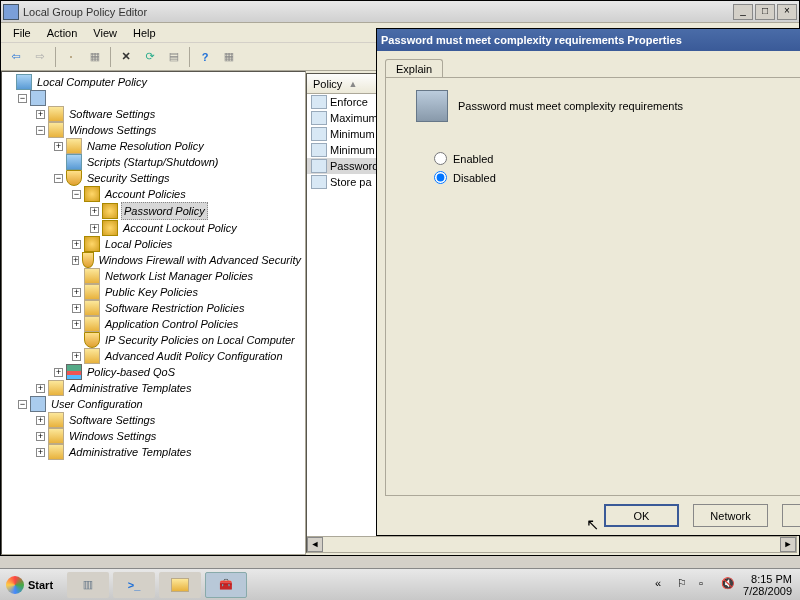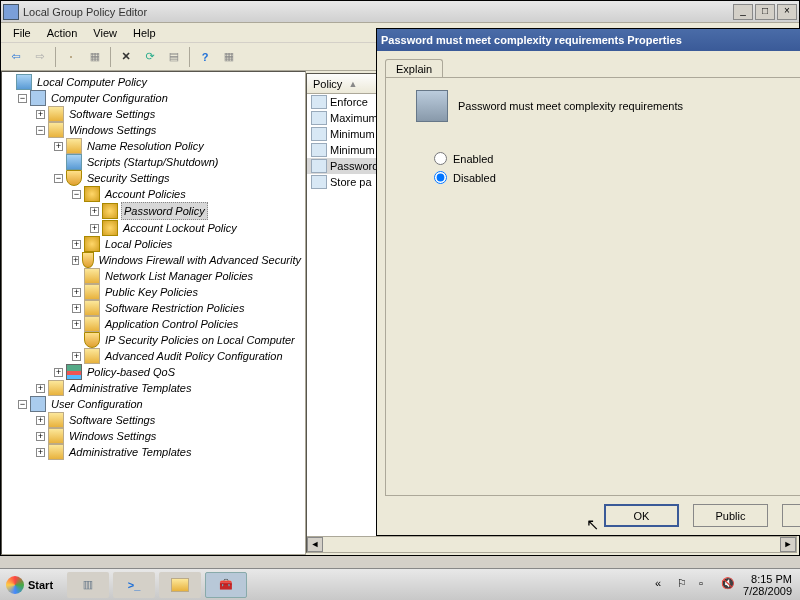--- a/index.html
+++ b/index.html
@@ -133,21 +133,20 @@
   <div class="content">
     <div class="tree-panel">
       <div class="tree-node">
           <span class="expander blank"></span>
           <span class="ticon policy-icon"></span>
           <span class="label">Local Computer Policy</span>
         </div>
       <div class="tree-node" style="padding-left:14px">
           <span class="expander">−</span>
           <span class="ticon computer-icon"></span>
-          <span class="label">Computer Configuration</span>
         </div>
       <div class="tree-node" style="padding-left:32px">
           <span class="expander">+</span>
           <span class="ticon folder-icon"></span>
           <span class="label">Software Settings</span>
         </div>
       <div class="tree-node" style="padding-left:32px">
           <span class="expander">−</span>
           <span class="ticon folder-icon"></span>
           <span class="label">Windows Settings</span>
@@ -310,21 +309,21 @@
             <span>Enabled</span>
           </div>
         <div class="radio-row">
             <input type="radio" name="r" checked="" style="">
             <span>Disabled</span>
           </div>
       </div>
     </div>
     <div class="dlg-buttons">
       <button class="dlg-btn default">OK</button>
-      <button class="dlg-btn">Public</button>
+      <button class="dlg-btn">Network</button>
       <button class="dlg-btn">Apply</button>
     </div>
   </div>
 </div>
 
 <div class="taskbar">
   <div class="start-btn">
     <div class="start-orb"></div>
     <span>Start</span>
   </div>

